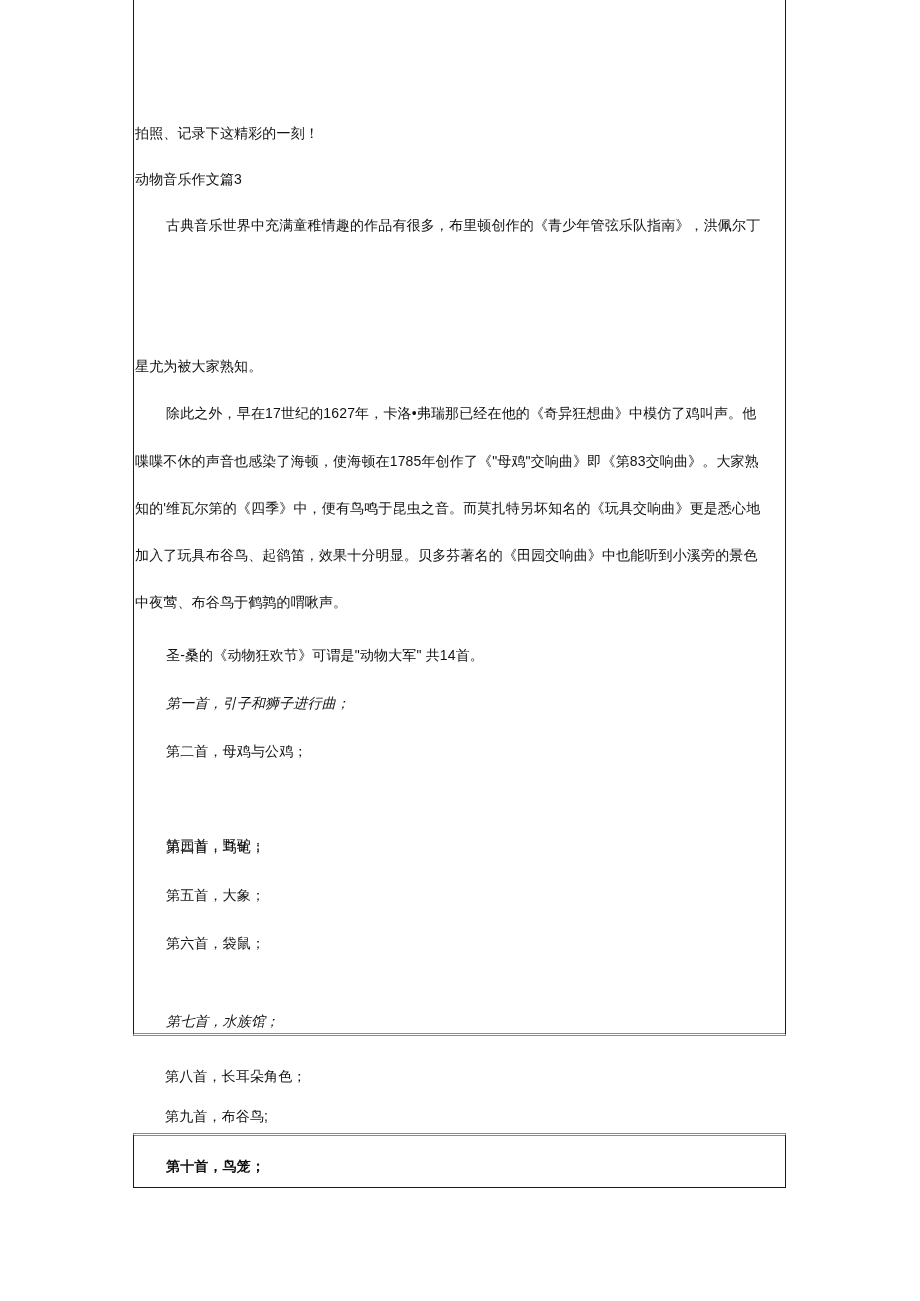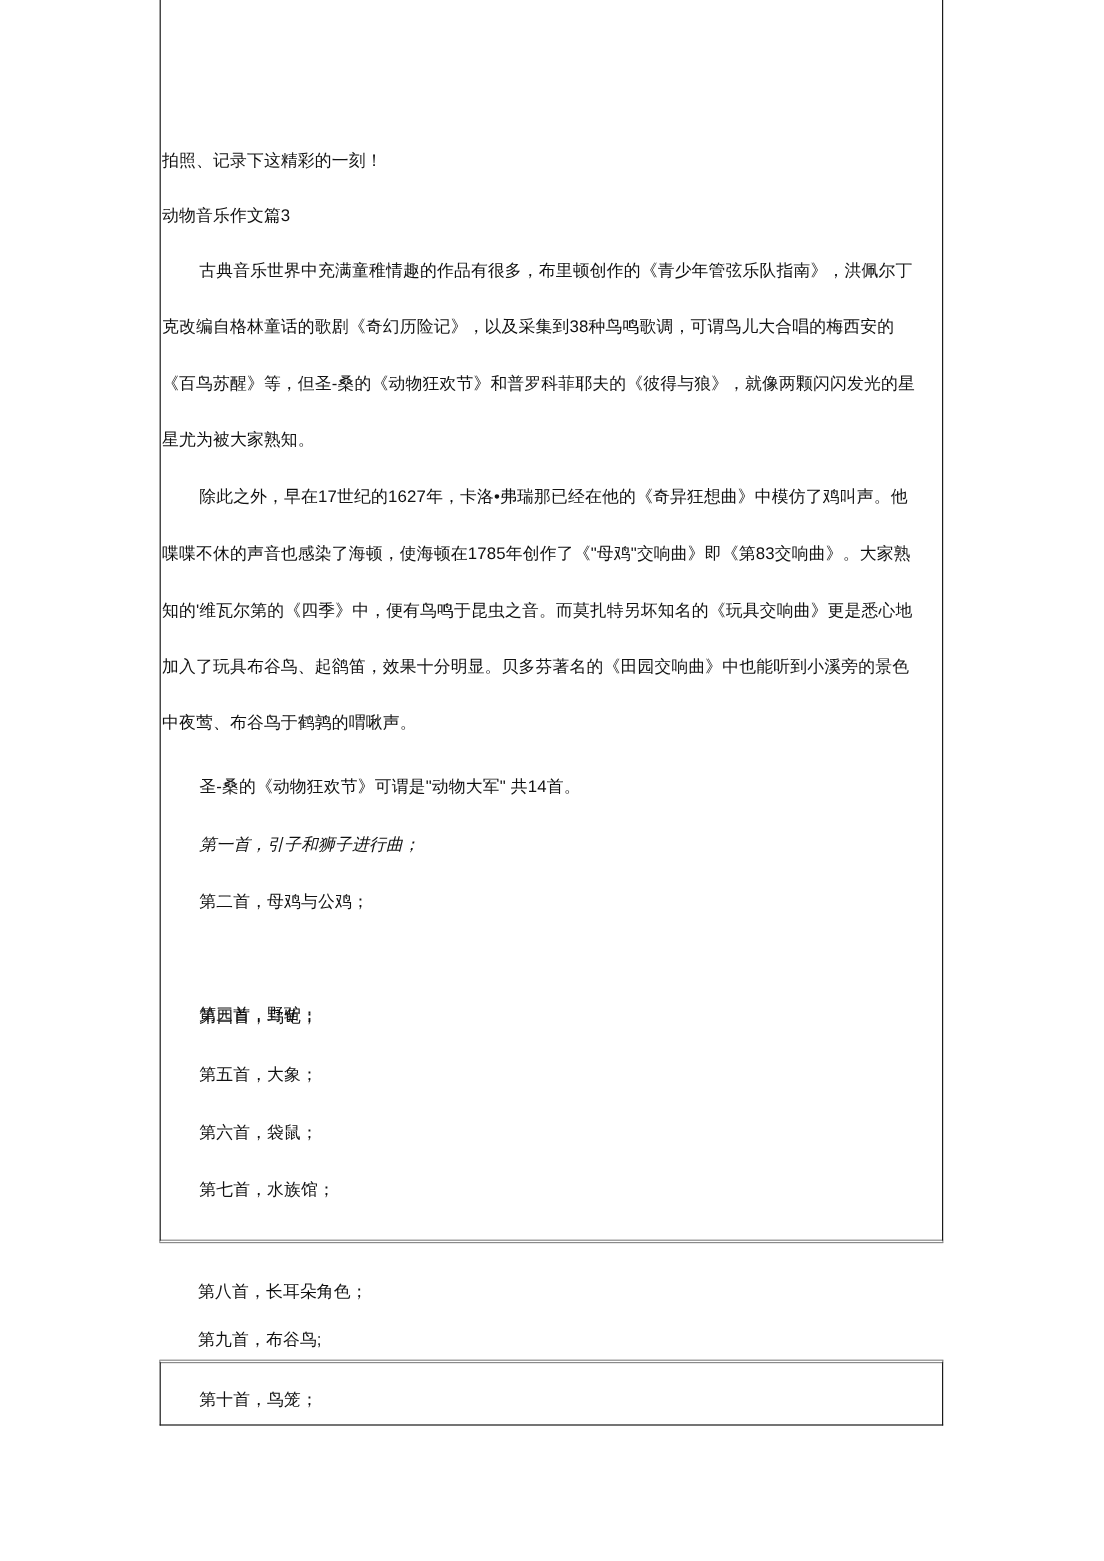--- a/index.html
+++ b/index.html
@@ -65,43 +65,41 @@
   .line.item   { padding-left: 32px; }
 </style>
 </head>
 <body>
 
 <div class="page" id="page-block-1">
   <div class="inner">
       <div class="line flush" style="top: 136px;">拍照、记录下这精彩的一刻！</div>
       <div class="line heading" style="top: 182px;">动物音乐作文篇3</div>
       <div class="line indent" style="top: 228px;">古典音乐世界中充满童稚情趣的作品有很多，布里顿创作的《青少年管弦乐队指南》，洪佩尔丁</div>
-      <div class="line flush" style="top: 275px;">克改编自格林童话的歌剧《奇幻历险记》，以及采集到38种鸟鸣歌调，可谓鸟儿大合唱的梅西安的</div>
-      <div class="line flush" style="top: 322px;">《百鸟苏醒》等，但圣-桑的《动物狂欢节》和普罗科菲耶夫的《彼得与狼》，就像两颗闪闪发光的星</div>
       <div class="line flush" style="top: 369px;">星尤为被大家熟知。</div>
       <div class="line indent" style="top: 416px;">除此之外，早在17世纪的1627年，卡洛•弗瑞那已经在他的《奇异狂想曲》中模仿了鸡叫声。他</div>
       <div class="line flush" style="top: 464px;">喋喋不休的声音也感染了海顿，使海顿在1785年创作了《"母鸡"交响曲》即《第83交响曲》。大家熟</div>
       <div class="line flush" style="top: 558px;">加入了玩具布谷鸟、起鹆笛，效果十分明显。贝多芬著名的《田园交响曲》中也能听到小溪旁的景色</div>
       <div class="line flush" style="top: 511px;">知的'维瓦尔第的《四季》中，便有鸟鸣于昆虫之音。而莫扎特另坏知名的《玩具交响曲》更是悉心地</div>
       <div class="line flush" style="top: 605px;">中夜莺、布谷鸟于鹤鹑的喟啾声。</div>
       <div class="line indent" style="top: 658px;">圣-桑的《动物狂欢节》可谓是"动物大军" 共14首。</div>
       <div class="line item" style="top: 706px; font-style: italic;">第一首，引子和狮子进行曲；</div>
       <div class="line item" style="top: 754px;">第二首，母鸡与公鸡；</div>
       <div class="line item" style="top: 848px;">第三首，野驴；</div>
       <div class="line item" style="top: 850px;">第四首，乌龟；</div>
       <div class="line item" style="top: 898px;">第五首，大象；</div>
       <div class="line item" style="top: 946px;">第六首，袋鼠；</div>
-      <div class="line item" style="top: 994px;">第七首，水族馆；</div>
+      <div class="line item" style="top: 1024px; font-style: italic;">第七首，水族馆；</div>
     </div>
 </div>
 
 <div class="page" id="page-block-2">
   <div class="inner">
       <div class="line item" style="top: 21px;">第八首，长耳朵角色；</div>
       <div class="line item" style="top: 61px;">第九首，布谷鸟;</div>
     </div>
 </div>
 
 <div class="page" id="page-block-3">
   <div class="inner">
-      <div class="line item" style="top: 21px;">第十首，鸟笼；</div>
+      <div class="line item" style="top: 21px; font-weight: bold;">第十首，鸟笼；</div>
     </div>
 </div>
 
 </body></html>

